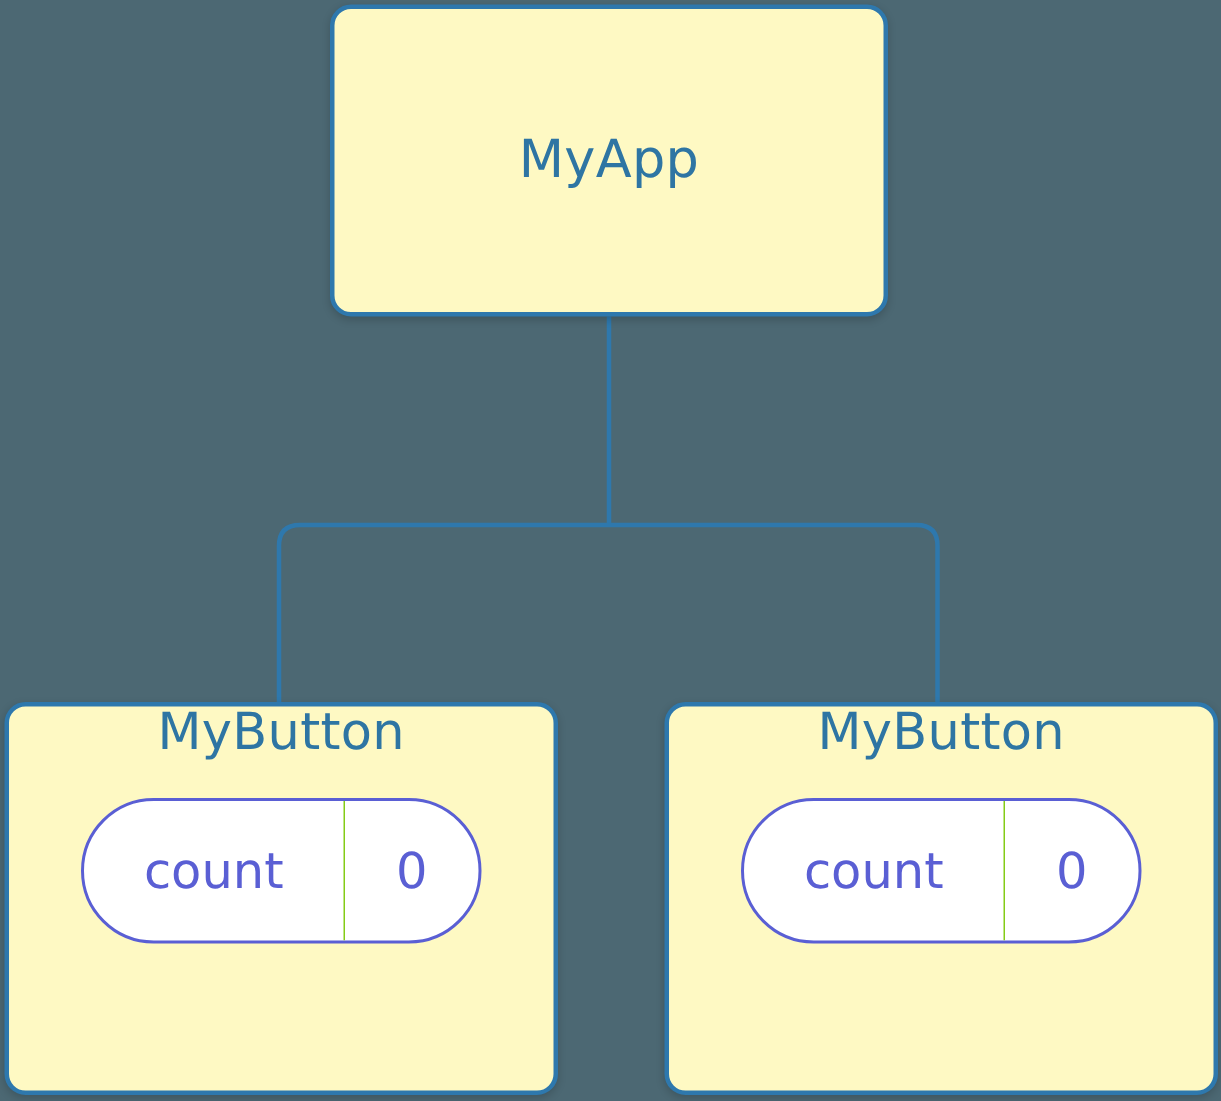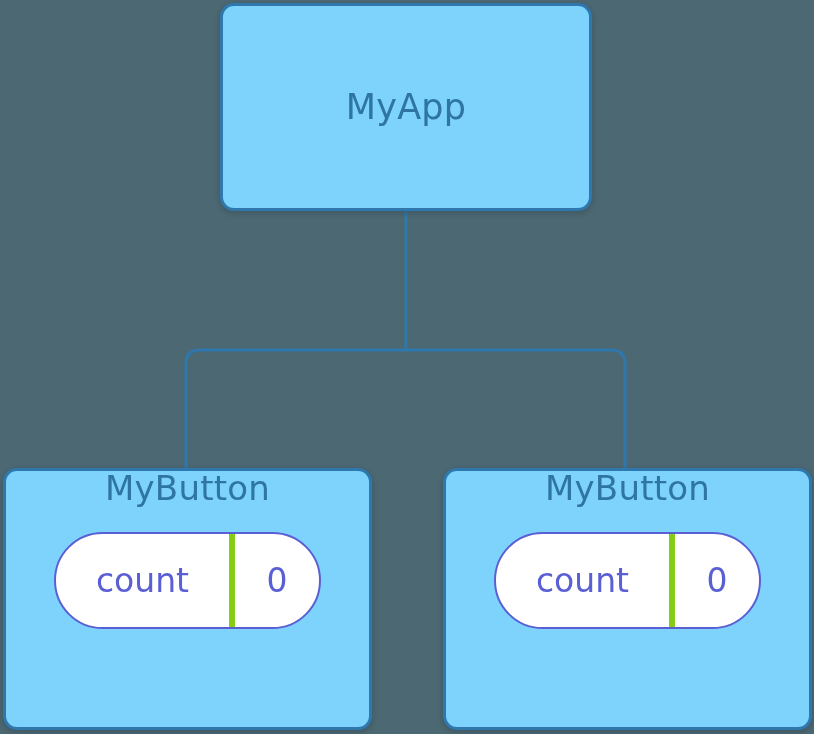--- a/index.html
+++ b/index.html
@@ -27,21 +27,21 @@
     left: 0;
     top: 0;
     width: 814px;
     height: 734px;
   }
 
   
   .node-card {
     position: absolute;
     box-sizing: border-box;
-    background: #7dd3fc;
+    background: #fef9c3;
     border: 3px solid #2e78ad;
     border-radius: 14px;
     box-shadow: 0 2px 6px rgba(0, 0, 0, 0.18);
     display: flex;
     flex-direction: column;
     align-items: center;
   }
 
   
   #node-root {
@@ -102,21 +102,21 @@
     align-items: center;
     justify-content: center;
     color: #5a5fd4;
     font-size: 33px;
     line-height: 1;
     white-space: nowrap;
   }
 
   .pill-key {
     flex: 0 0 173px;
-    border-right: 6px solid #84cc16;
+    border-right: 1px solid #84cc16;
   }
 
   .pill-value {
     flex: 1 1 auto;
   }
 </style>
 </head>
 <body>
 
 <div id="stage">

